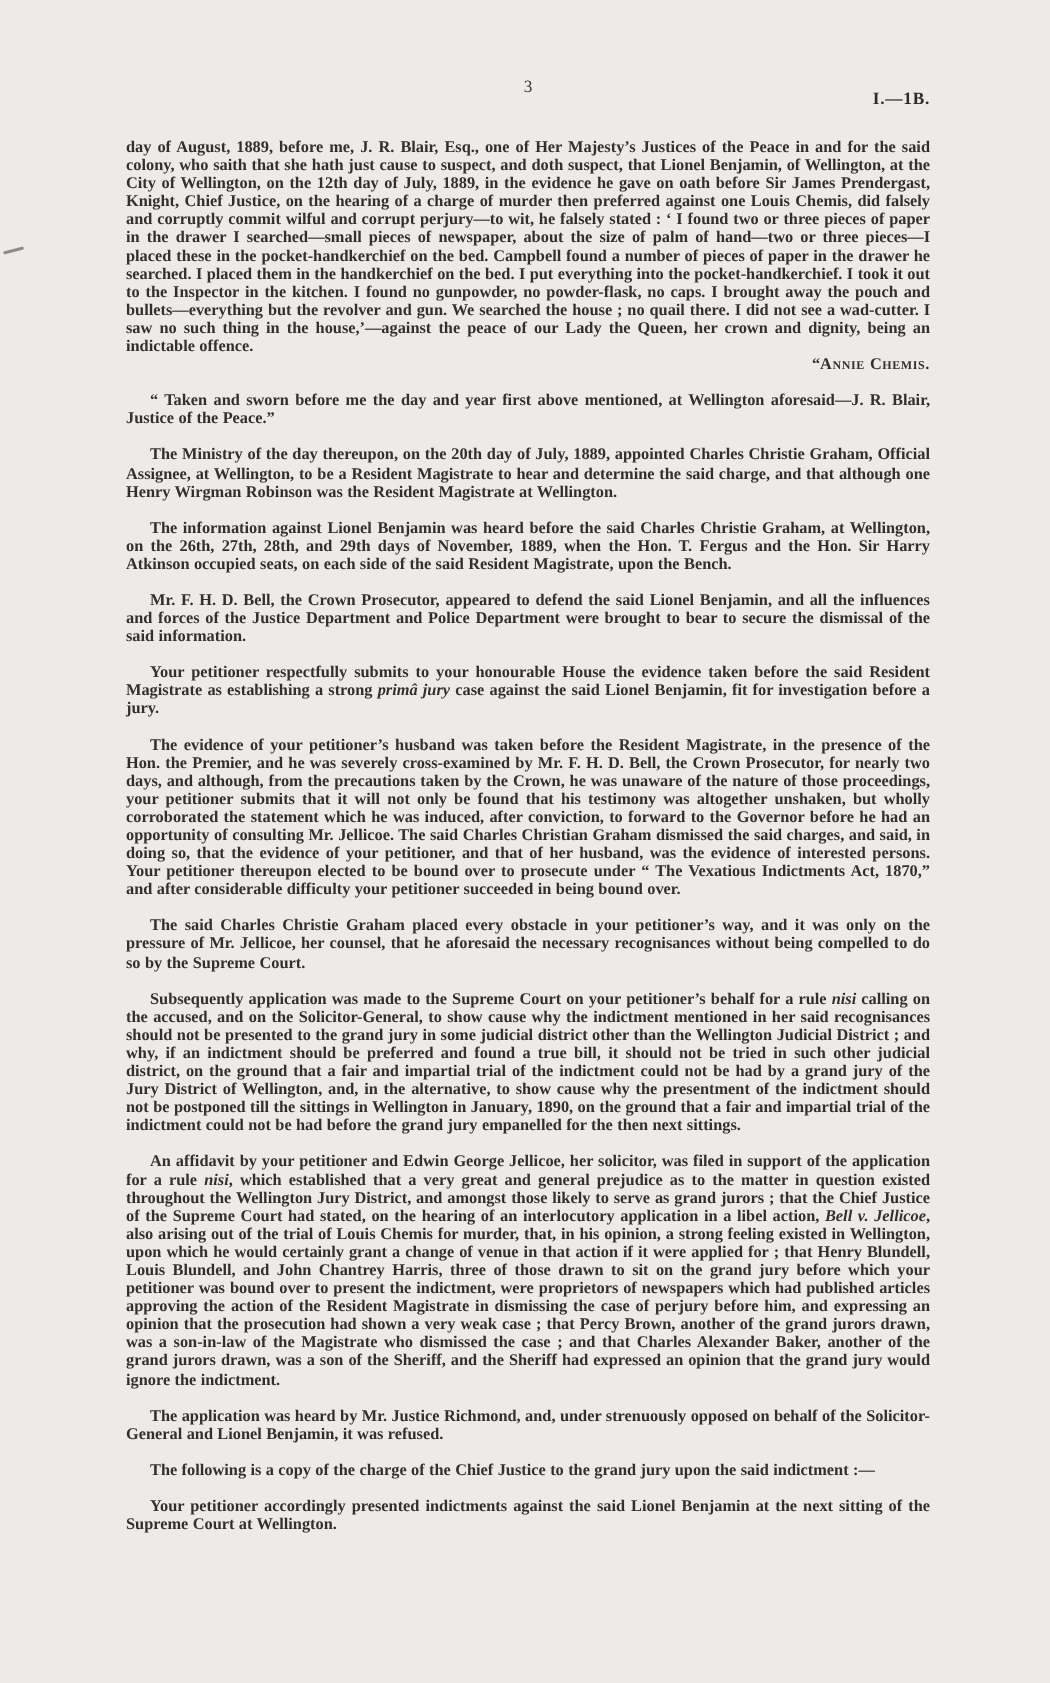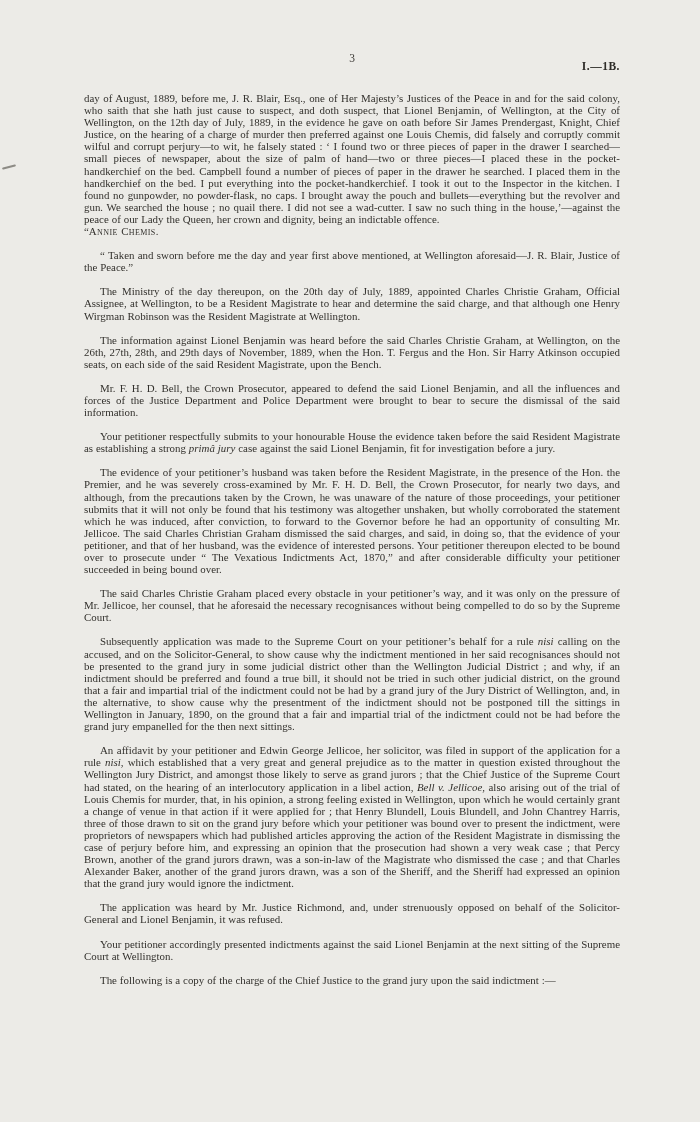--- a/index.html
+++ b/index.html
@@ -36,23 +36,23 @@
     top: 92px;
     left: 84px;
     width: 536px;
     font-size: 10.9px;
     line-height: 12.1px;
     text-align: justify;
     hyphens: auto;
     -webkit-hyphens: auto;
     word-spacing: 0.2px;
   }
-  .para { margin: 0; padding: 0; text-align: justify; }
+  .para { margin: 0; padding: 0; text-align: justify; font-weight: bold; }
   .para.indent { text-indent: 16px; margin-top: 12px; }
-  .para.signature { text-align: left; text-indent: 0; }
+  .para.signature { text-align: right; text-indent: 0; }
   .italic { font-style: italic; }
   .smallcaps { font-variant: small-caps; letter-spacing: 0.4px; }
   .margin-mark {
     position: absolute;
     left: 2px;
     top: 166px;
     width: 14px;
     height: 2px;
     background: #75736d;
     border-radius: 1px;
@@ -73,16 +73,16 @@
       <p class="para indent"><span>“ Taken and sworn before me the day and year first above mentioned, at Wellington aforesaid—J. R. Blair, Justice of the Peace.”</span></p>
       <p class="para indent"><span>The Ministry of the day thereupon, on the 20th day of July, 1889, appointed Charles Christie Graham, Official Assignee, at Wellington, to be a Resident Magistrate to hear and determine the said charge, and that although one Henry Wirgman Robinson was the Resident Magistrate at Wellington.</span></p>
       <p class="para indent"><span>The information against Lionel Benjamin was heard before the said Charles Christie Graham, at Wellington, on the 26th, 27th, 28th, and 29th days of November, 1889, when the Hon. T. Fergus and the Hon. Sir Harry Atkinson occupied seats, on each side of the said Resident Magistrate, upon the Bench.</span></p>
       <p class="para indent"><span>Mr. F. H. D. Bell, the Crown Prosecutor, appeared to defend the said Lionel Benjamin, and all the influences and forces of the Justice Department and Police Department were brought to bear to secure the dismissal of the said information.</span></p>
       <p class="para indent"><span>Your petitioner respectfully submits to your honourable House the evidence taken before the said Resident Magistrate as establishing a strong </span><span class="italic">primâ jury</span><span> case against the said Lionel Benjamin, fit for investigation before a jury.</span></p>
       <p class="para indent"><span>The evidence of your petitioner’s husband was taken before the Resident Magistrate, in the presence of the Hon. the Premier, and he was severely cross-examined by Mr. F. H. D. Bell, the Crown Prosecutor, for nearly two days, and although, from the precautions taken by the Crown, he was unaware of the nature of those proceedings, your petitioner submits that it will not only be found that his testimony was altogether unshaken, but wholly corroborated the statement which he was induced, after conviction, to forward to the Governor before he had an opportunity of consulting Mr. Jellicoe. The said Charles Christian Graham dismissed the said charges, and said, in doing so, that the evidence of your petitioner, and that of her husband, was the evidence of interested persons. Your petitioner thereupon elected to be bound over to prosecute under “ The Vexatious Indictments Act, 1870,” and after considerable difficulty your petitioner succeeded in being bound over.</span></p>
       <p class="para indent"><span>The said Charles Christie Graham placed every obstacle in your petitioner’s way, and it was only on the pressure of Mr. Jellicoe, her counsel, that he aforesaid the necessary recognisances without being compelled to do so by the Supreme Court.</span></p>
       <p class="para indent"><span>Subsequently application was made to the Supreme Court on your petitioner’s behalf for a rule </span><span class="italic">nisi</span><span> calling on the accused, and on the Solicitor-General, to show cause why the indictment mentioned in her said recognisances should not be presented to the grand jury in some judicial district other than the Wellington Judicial District&nbsp;; and why, if an indictment should be preferred and found a true bill, it should not be tried in such other judicial district, on the ground that a fair and impartial trial of the indictment could not be had by a grand jury of the Jury District of Wellington, and, in the alternative, to show cause why the presentment of the indictment should not be postponed till the sittings in Wellington in January, 1890, on the ground that a fair and impartial trial of the indictment could not be had before the grand jury empanelled for the then next sittings.</span></p>
       <p class="para indent"><span>An affidavit by your petitioner and Edwin George Jellicoe, her solicitor, was filed in support of the application for a rule </span><span class="italic">nisi</span><span>, which established that a very great and general prejudice as to the matter in question existed throughout the Wellington Jury District, and amongst those likely to serve as grand jurors&nbsp;; that the Chief Justice of the Supreme Court had stated, on the hearing of an interlocutory application in a libel action, </span><span class="italic">Bell v. Jellicoe</span><span>, also arising out of the trial of Louis Chemis for murder, that, in his opinion, a strong feeling existed in Wellington, upon which he would certainly grant a change of venue in that action if it were applied for&nbsp;; that Henry Blundell, Louis Blundell, and John Chantrey Harris, three of those drawn to sit on the grand jury before which your petitioner was bound over to present the indictment, were proprietors of newspapers which had published articles approving the action of the Resident Magistrate in dismissing the case of perjury before him, and expressing an opinion that the prosecution had shown a very weak case&nbsp;; that Percy Brown, another of the grand jurors drawn, was a son-in-law of the Magistrate who dismissed the case&nbsp;; and that Charles Alexander Baker, another of the grand jurors drawn, was a son of the Sheriff, and the Sheriff had expressed an opinion that the grand jury would ignore the indictment.</span></p>
       <p class="para indent"><span>The application was heard by Mr. Justice Richmond, and, under strenuously opposed on behalf of the Solicitor-General and Lionel Benjamin, it was refused.</span></p>
+      <p class="para indent"><span>The following is a copy of the charge of the Chief Justice to the grand jury upon the said indictment&nbsp;:—</span></p>
       <p class="para indent"><span>Your petitioner accordingly presented indictments against the said Lionel Benjamin at the next sitting of the Supreme Court at Wellington.</span></p>
-      <p class="para indent"><span>The following is a copy of the charge of the Chief Justice to the grand jury upon the said indictment&nbsp;:—</span></p>
     </div>
 </div>
 
 </body></html>

